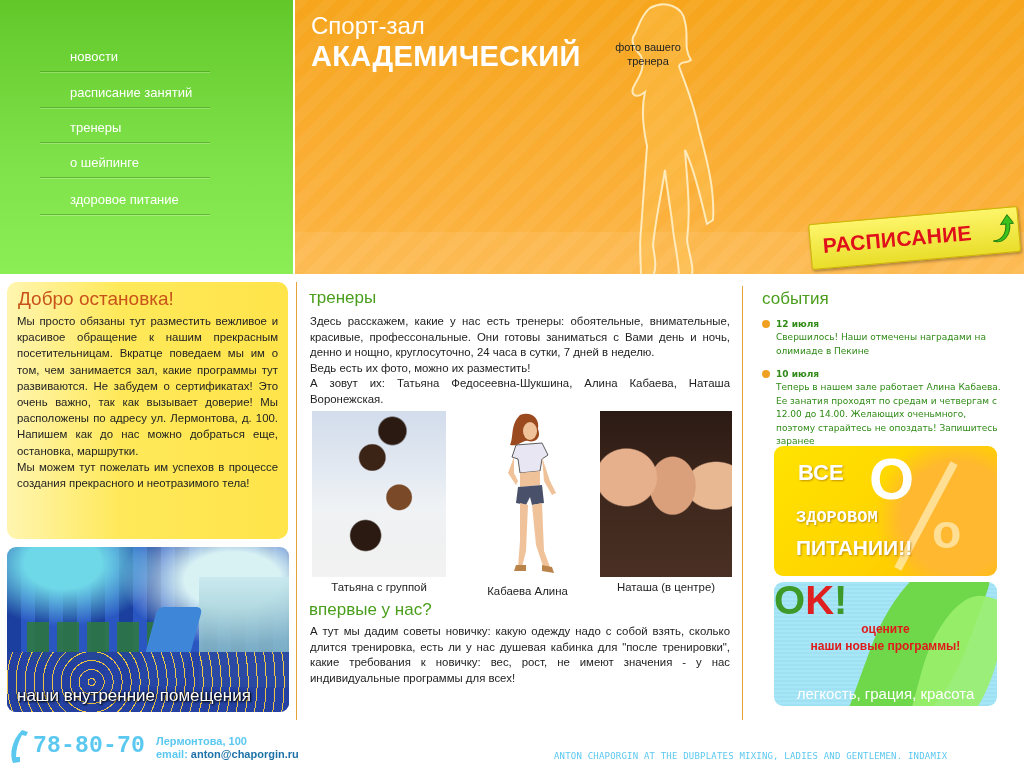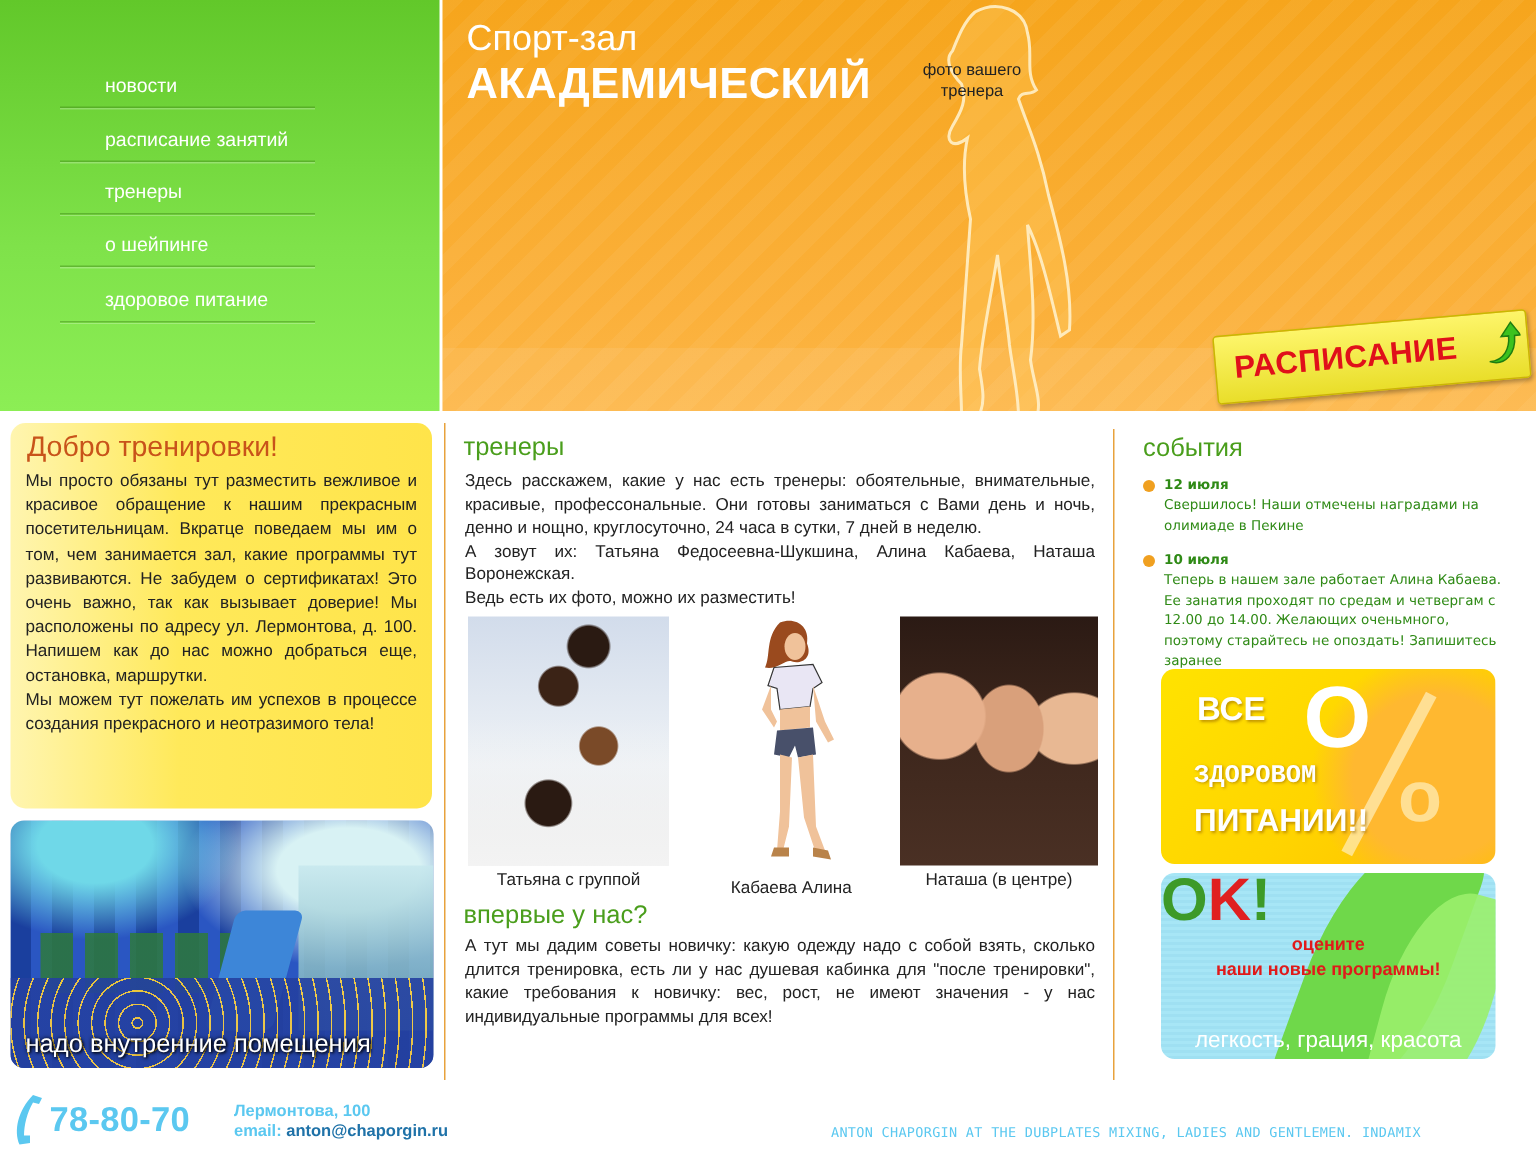--- a/index.html
+++ b/index.html
@@ -142,21 +142,21 @@
   .promo-ok .ok { position: absolute; left: 0; top: -4px; font-size: 40px; font-weight: bold; line-height: 44px; }
   .promo-ok .ok .o { color: #3d9a28; }
   .promo-ok .ok .k { color: #e02020; }
   .promo-ok .ok .ex { color: #3d9a28; }
   .promo-ok .l1 { position: absolute; left: 0; width: 223px; text-align: center; top: 40px; color: #e01a1a; font-size: 12px; font-weight: bold; }
   .promo-ok .l2 { position: absolute; left: 0; width: 223px; text-align: center; top: 57px; color: #e01a1a; font-size: 12px; font-weight: bold; }
   .promo-ok .tag { position: absolute; left: 0; width: 223px; text-align: center; bottom: 4px; color: #fff; font-size: 15px; }
 
   
   .phone-icon { position: absolute; left: 8px; top: 728px; width: 22px; height: 36px; }
-  .phone { position: absolute; left: 33px; top: 733px; color: #5bc8f0; font-size: 23px; font-weight: bold; letter-spacing: 0.2px; }
+  .phone { position: absolute; left: 33px; top: 733px; color: #5bc8f0; font-size: 23px; font-weight: bold; letter-spacing: 0.2px; font-family: Liberation Mono, monospace; }
   .addr { position: absolute; left: 156px; top: 735px; font-size: 11px; font-weight: bold; color: #5bc8f0; line-height: 13px; }
   .addr .mail { color: #1f72a8; cursor: pointer; }
   .credits { position: absolute; left: 554px; top: 751px; font-family: "DejaVu Sans Mono", monospace; font-size: 9px; color: #5bc8f0; letter-spacing: 0.2px; white-space: nowrap; }
 </style>
 </head>
 <body>
 
 <div class="nav-panel">
   <div class="nav-item" style="top:42px">
       <span>новости</span>
@@ -186,41 +186,41 @@
 </div>
 
 <div class="schedule-btn">
   <span>РАСПИСАНИЕ</span>
   <svg class="arrow" viewBox="0 0 26 30">
     <path d="M4 26 C14 26 18 18 18 10 L13 10 L20 1 L26 10 L22 10 C22 22 14 30 4 26 Z" fill="#3cc21e" stroke="#1f7d10" stroke-width="1"></path>
   </svg>
 </div>
 
 <div class="welcome">
-  <h2>Добро тренировки!</h2>
+  <h2>Добро остановка!</h2>
   <p>Мы просто обязаны тут разместить вежливое и красивое обращение к нашим прекрасным посетительницам. Вкратце поведаем мы им о том, чем занимается зал, какие программы тут развиваются. Не забудем о сертификатах! Это очень важно, так как вызывает доверие! Мы расположены по адресу ул. Лермонтова, д. 100. Напишем как до нас можно добраться еще, остановка, маршрутки.</p>
   <p>Мы можем тут пожелать им успехов в процессе создания прекрасного и неотразимого тела!</p>
 </div>
 
 <div class="interior">
   <div class="bar"></div>
   <div class="chairs"></div>
   <div class="sofa"></div>
   <div class="floor"></div>
-  <span>надо внутренние помещения</span>
+  <span>наши внутренние помещения</span>
 </div>
 
 <div class="vline" style="left:296px; top:282px; height:438px;"></div>
 <div class="vline" style="left:742px; top:286px; height:434px;"></div>
 
 <div class="section-title" style="left:309px; top:288px;">тренеры</div>
 <div class="mid-text" style="top:314px;">
   <div>Здесь расскажем, какие у нас есть тренеры: обоятельные, внимательные, красивые, профессональные. Они готовы заниматься с Вами день и ночь, денно и нощно, круглосуточно, 24 часа в сутки, 7 дней в неделю.</div>
+  <div>Ведь есть их фото, можно их разместить!</div>
   <div>А зовут их: Татьяна Федосеевна-Шукшина, Алина Кабаева, Наташа Воронежская.</div>
-  <div>Ведь есть их фото, можно их разместить!</div>
 </div>
 
 <div class="trainer" style="left:312px; width:134px;">
   <div class="pic pic-group"></div>
   <span>Татьяна с группой</span>
 </div>
 <div class="trainer" style="left:470px; width:115px;">
   <svg class="pic" style="width:115px;height:166px" viewBox="0 0 115 166">
     <path d="M50 4 C60 0 70 6 68 18 C72 28 64 32 58 30 C54 28 48 36 40 34 C44 26 40 14 50 4 Z" fill="#9a4a1e"></path>
     <ellipse cx="60" cy="20" rx="7" ry="9" fill="#f0c29a"></ellipse>

